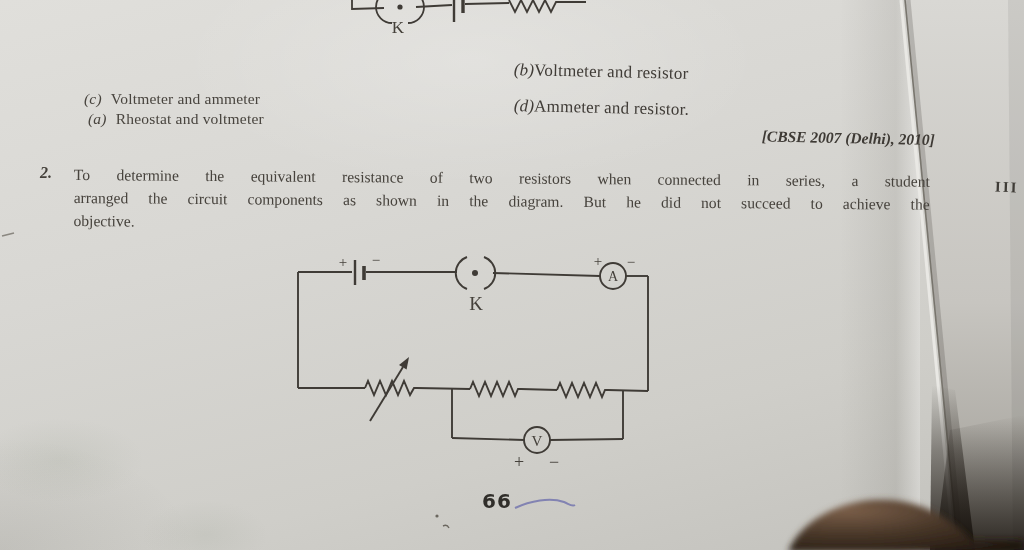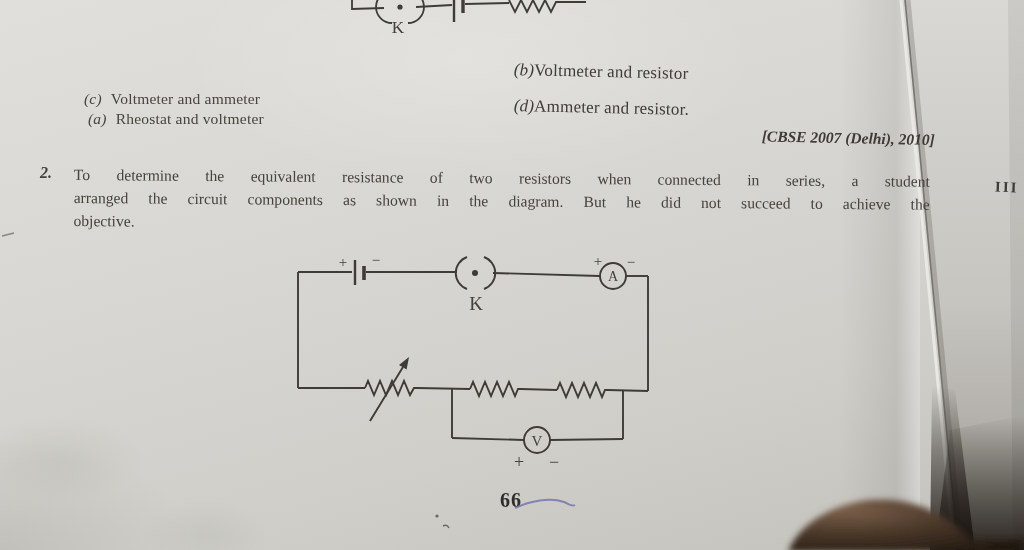--- a/index.html
+++ b/index.html
@@ -82,21 +82,21 @@
 
   <div class="txt citation" style="left:600px;top:131px;">[CBSE 2007 (Delhi), 2010]</div>
 
   <div class="txt qnum" style="left:40px;top:164px;">2.</div>
   <div class="txt qlines" style="left:74px;top:163px;">
     <div class="qline">To determine the equivalent resistance of two resistors when connected in series, a student</div>
     <div class="qline">arranged the circuit components as shown in the diagram. But he did not succeed to achieve the</div>
     <div class="qline last">objective.</div>
   </div>
 
-  <div class="txt pagenum" style="left:500px;top:489px;font-family:Liberation Serif, serif;">66</div>
+  <div class="txt pagenum" style="left:482px;top:489px;">66</div>
   <div class="txt numeral" style="left:995px;top:179px;">III</div>
 
   <svg width="1024" height="550" viewBox="0 0 1024 550" style="fill:none;">
     <g stroke="#3f3b36" stroke-width="1.8">
       <polyline points="352,0 352,9 384,8"></polyline>
       <path d="M 392,-9 A 16 16 0 0 0 392,23"></path>
       <path d="M 408,-9 A 16 16 0 0 1 408,23"></path>
       <circle cx="400" cy="7" r="2.6" fill="#3f3b36" stroke="none"></circle>
       <line x1="416" y1="7" x2="452" y2="5"></line>
       <line x1="454" y1="0" x2="454" y2="22" stroke-width="2.4"></line>

